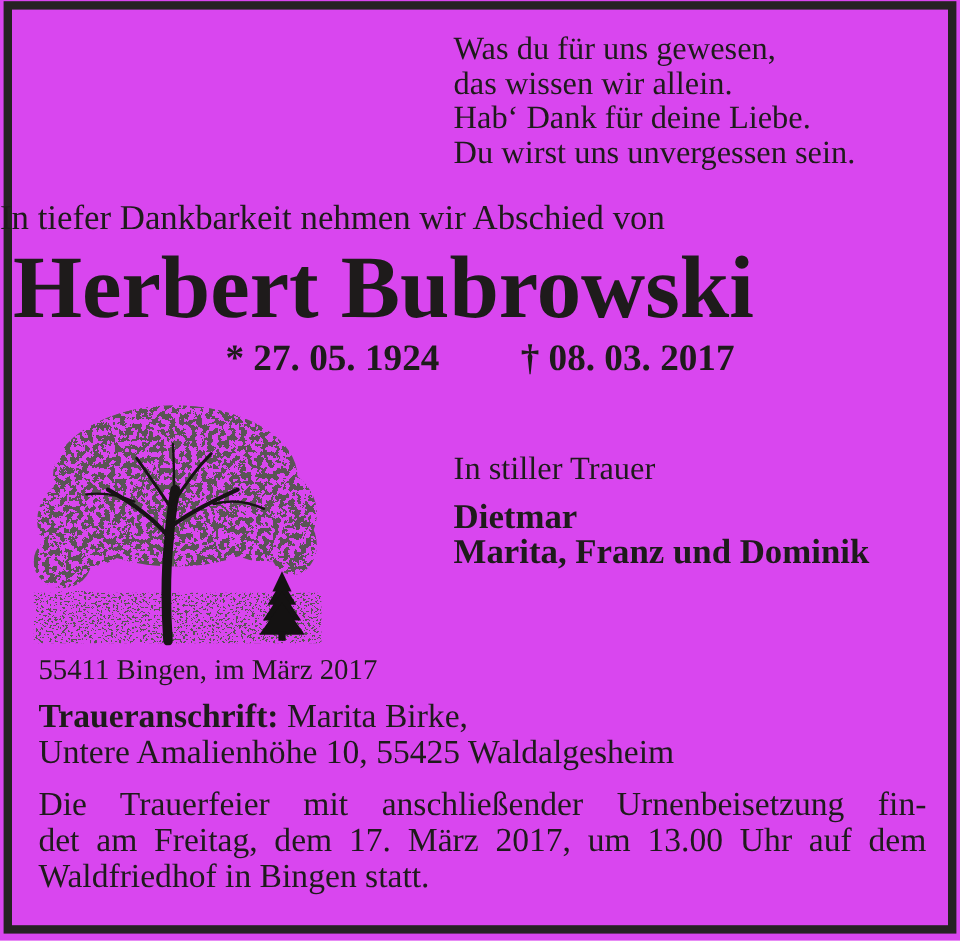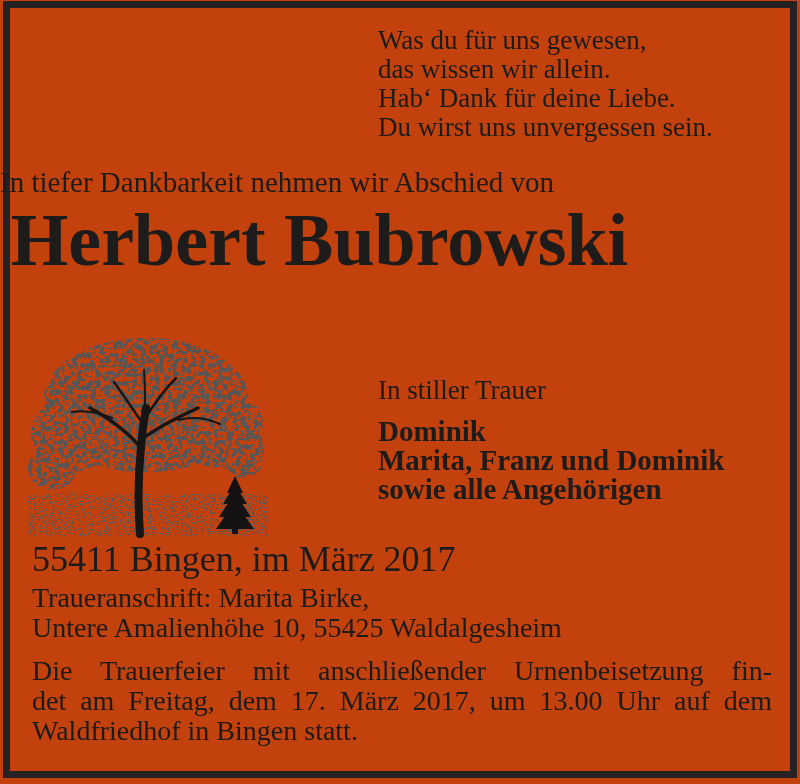--- a/index.html
+++ b/index.html
@@ -4,21 +4,21 @@
 <style>
   html, body {
     margin: 0;
     padding: 0;
     background: #ffffff;
   }
   .page {
     position: relative;
     width: 800px;
     height: 784px;
-    background: #c2410c;
+    background: #d946ef;
     overflow: hidden;
     font-family: "Liberation Serif", "DejaVu Serif", serif;
     color: #1e1b1b;
   }
   .frame {
     position: absolute;
     left: 3px;
     top: 1px;
     right: 3px;
     bottom: 6px;
@@ -84,30 +84,30 @@
   .mourners .mourner-line {
     font-weight: bold;
     font-size: 29px;
     line-height: 29px;
     white-space: nowrap;
   }
 
   .place-date {
     left: 32px;
     top: 544px;
-    font-size: 36px;
+    font-size: 24px;
     line-height: 30px;
   }
   .address {
     left: 32px;
     top: 583px;
     font-size: 28px;
     line-height: 30px;
   }
-  .address .address-label { font-weight: normal; }
+  .address .address-label { font-weight: bold; }
 
   .funeral {
     left: 32px;
     top: 656px;
     width: 740px;
     font-size: 28px;
     line-height: 30px;
   }
   .funeral .just {
     text-align: justify;
@@ -128,20 +128,24 @@
     <div>Was du für uns gewesen,</div>
     <div>das wissen wir allein.</div>
     <div>Hab‘ Dank für deine Liebe.</div>
     <div>Du wirst uns unvergessen sein.</div>
   </div>
 
   <div class="abs intro">In tiefer Dankbarkeit nehmen wir Abschied von</div>
 
   <div class="abs deceased-name">Herbert Bubrowski</div>
 
+  <div class="abs dates">
+    <span class="date-birth">* 27. 05. 1924</span>
+    <span class="date-death">† 08. 03. 2017</span>
+  </div>
 
   <svg class="abs tree-illustration" viewBox="0 0 240 202" width="240" height="202" aria-hidden="true">
     <defs>
       <filter id="leafStipple" x="-5%" y="-5%" width="110%" height="110%">
         <feTurbulence type="fractalNoise" baseFrequency="0.22" numOctaves="4" seed="11" result="t"></feTurbulence>
         <feComponentTransfer in="t" result="th">
           <feFuncA type="discrete" tableValues="0 0 1 1"></feFuncA>
         </feComponentTransfer>
         <feColorMatrix in="th" type="matrix" values="0 0 0 0 0.10  0 0 0 0 0.09  0 0 0 0 0.09  0 0 0 1 0" result="blk"></feColorMatrix>
         <feComposite in="blk" in2="SourceAlpha" operator="in"></feComposite>
@@ -188,23 +192,22 @@
       <polygon points="207,140 199,157 215,157"></polygon>
       <polygon points="207,148 195,168 219,168"></polygon>
       <polygon points="207,157 191,181 223,181"></polygon>
       <polygon points="207,166 188,193 226,193"></polygon>
       <rect x="204" y="190" width="6" height="8"></rect>
     </g>
   </svg>
 
   <div class="abs mourners">
     <div class="mourning-heading">In stiller Trauer</div>
-    <div class="mourner-line">Dominik</div>
+    <div class="mourner-line">Dietmar</div>
     <div class="mourner-line">Marita, Franz und Dominik</div>
-    <div class="mourner-line">sowie alle Angehörigen</div>
   </div>
 
   <div class="abs place-date">55411 Bingen, im März 2017</div>
 
   <div class="abs address">
     <div>
       <span class="address-label">Traueranschrift:</span><span> Marita Birke,</span>
     </div>
     <div>Untere Amalienhöhe 10, 55425 Waldalgesheim</div>
   </div>

